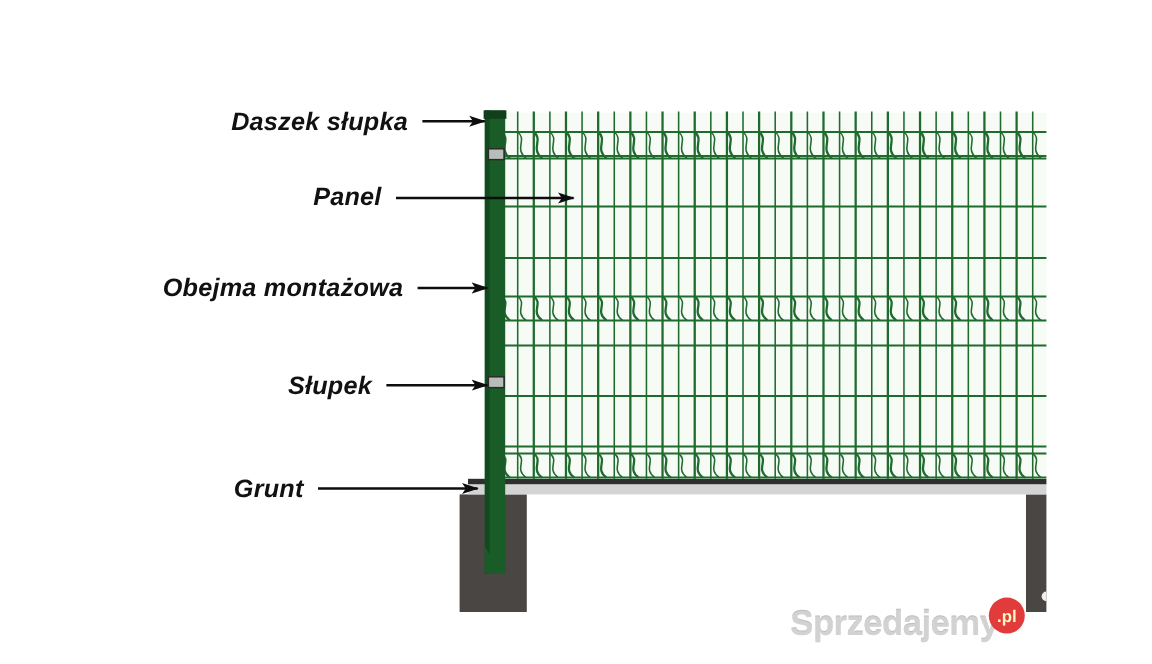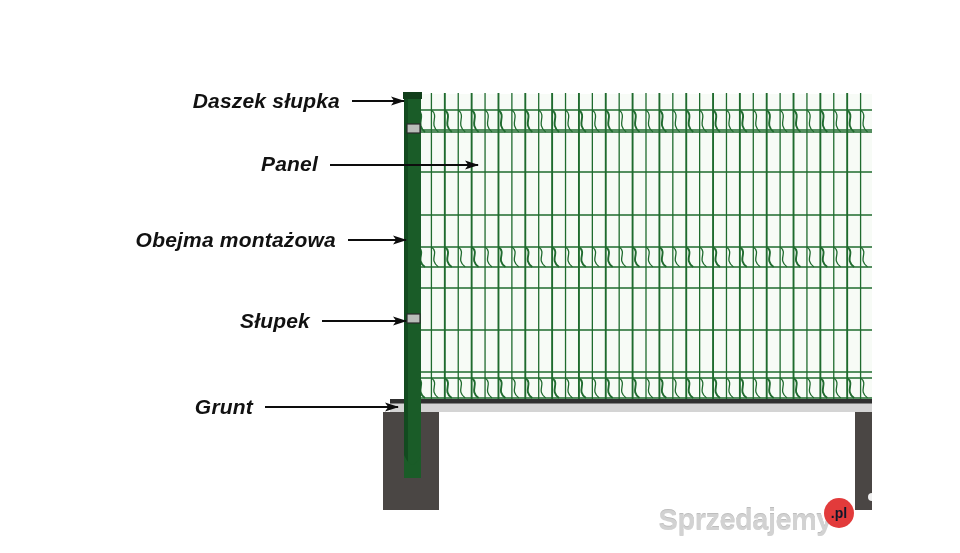--- a/index.html
+++ b/index.html
@@ -53,21 +53,21 @@
     letter-spacing: -0.5px;
     line-height: 1;
   }
   #watermark-badge {
     margin-left: -8px;
     margin-bottom: 14px;
     width: 30px;
     height: 30px;
     border-radius: 50%;
     background: #e23b3b;
-    color: #0f172a;
+    color: #fef9c3;
     font-family: "Liberation Sans", sans-serif;
     font-size: 14px;
     font-weight: bold;
     display: flex;
     align-items: center;
     justify-content: center;
     line-height: 1;
   }
 </style>
 </head>

